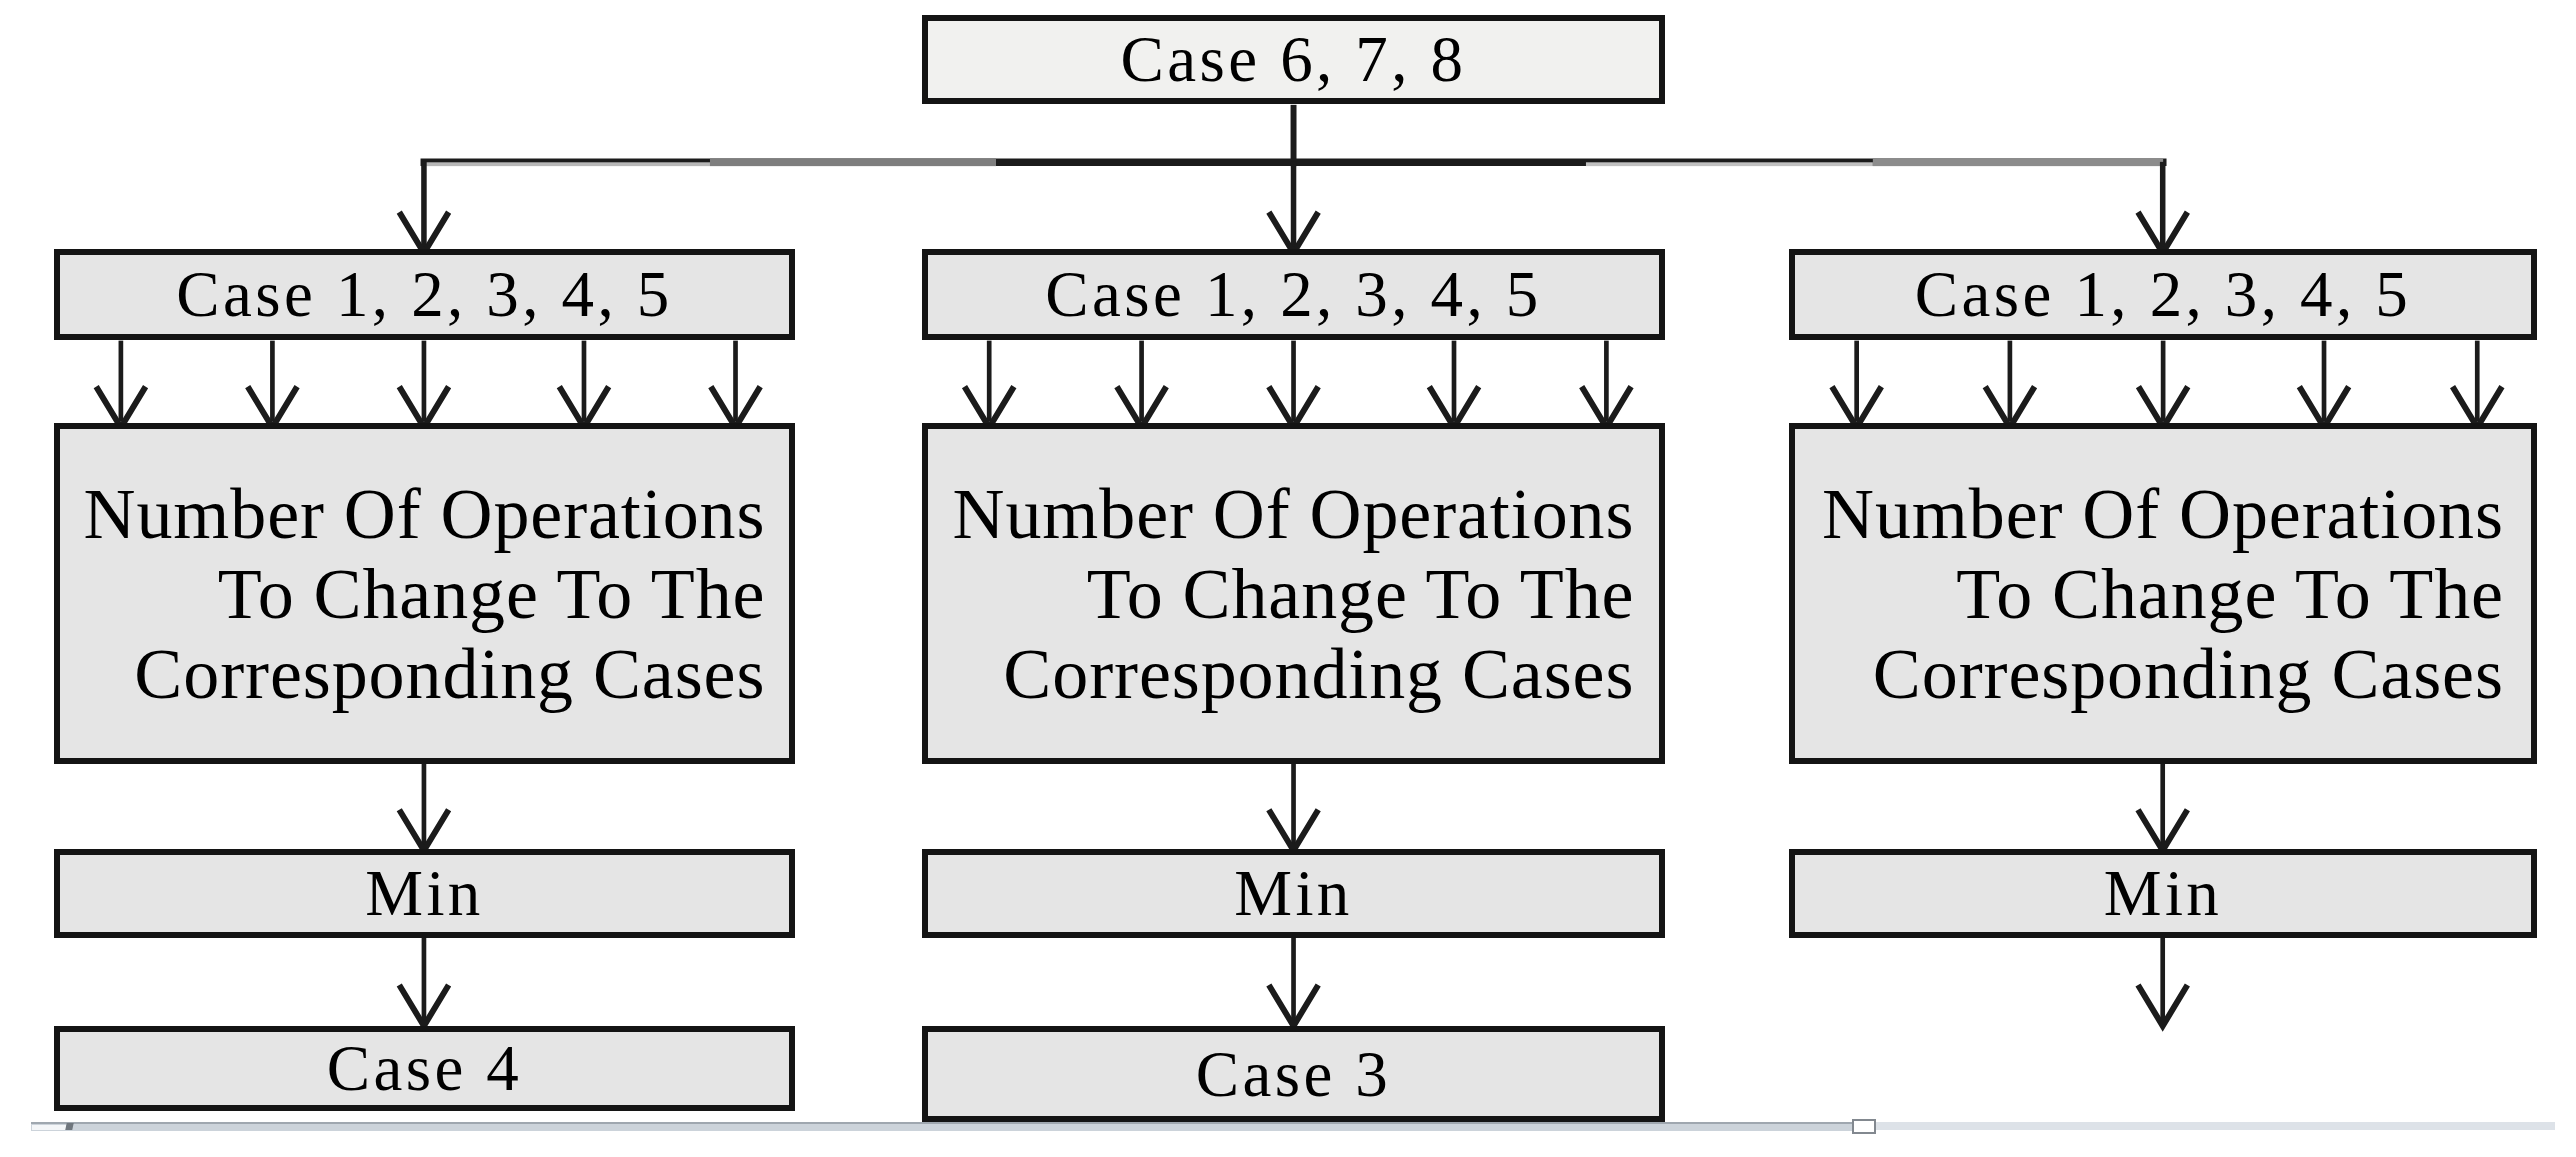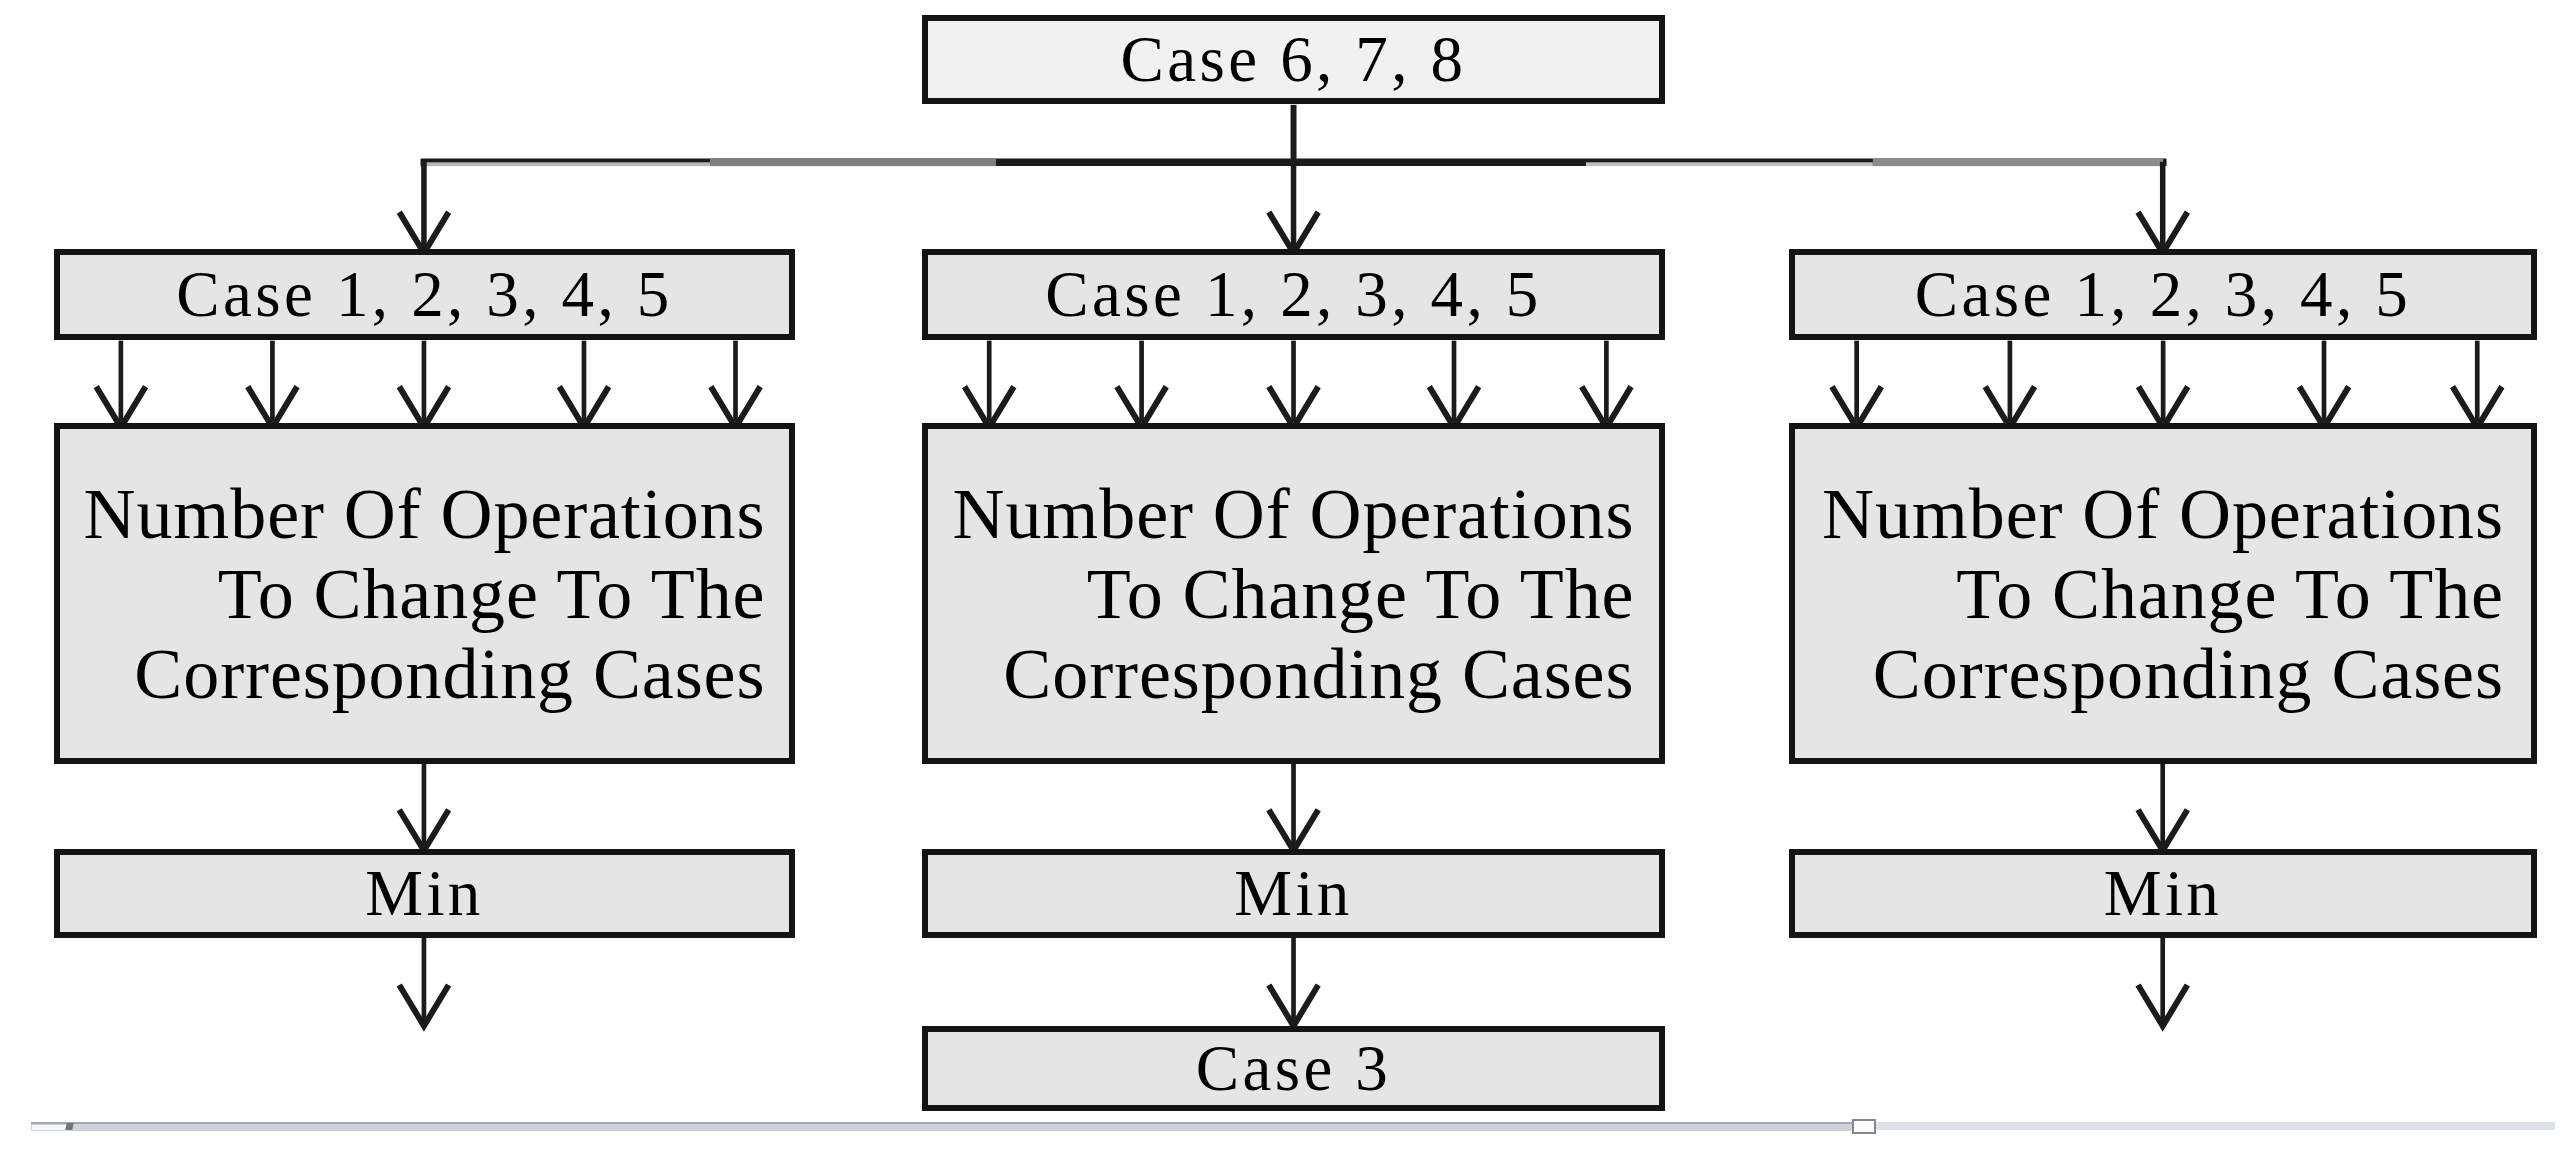--- a/index.html
+++ b/index.html
@@ -109,37 +109,40 @@
     <div class="box box--body" style="top:423px;height:341px">
       <div>
         <div>Number Of Operations</div>
         <div>To Change To The</div>
         <div>Corresponding Cases</div>
       </div>
     </div>
     <div class="box" style="top:849px;height:89px">
       <span>Min</span>
     </div>
+    <div class="box" style="top:1026px;height:85px">
+      <span>Case 4</span>
+    </div>
   </div>
 
   <div class="col" style="left:922px;width:743px">
     <div class="box" style="top:249px;height:91px">
       <span>Case 1, 2, 3, 4, 5</span>
     </div>
     <div class="box box--body" style="top:423px;height:341px">
       <div>
         <div>Number Of Operations</div>
         <div>To Change To The</div>
         <div>Corresponding Cases</div>
       </div>
     </div>
     <div class="box" style="top:849px;height:89px">
       <span>Min</span>
     </div>
-    <div class="box" style="top:1026px;height:85px">
+    <div class="box" style="top:1026px;height:96px">
       <span>Case 3</span>
     </div>
   </div>
 
   <div class="col" style="left:1789px;width:748px">
     <div class="box" style="top:249px;height:91px">
       <span>Case 1, 2, 3, 4, 5</span>
     </div>
     <div class="box box--body" style="top:423px;height:341px">
       <div>

